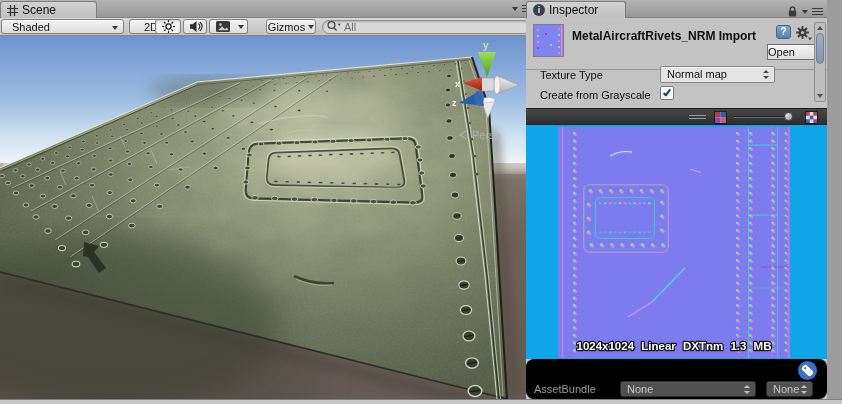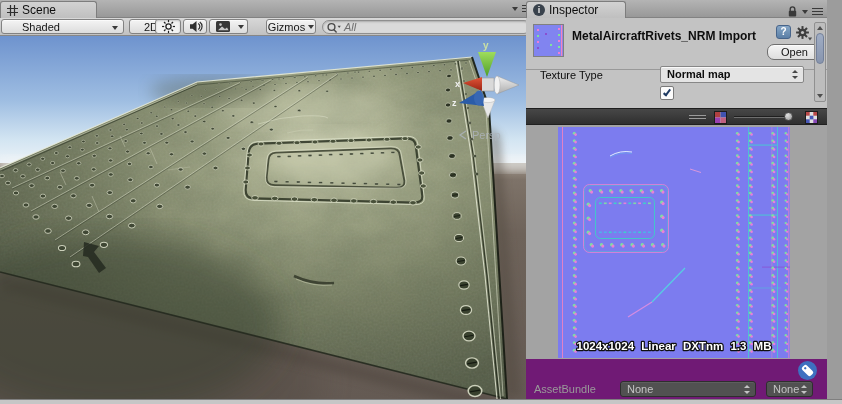--- a/index.html
+++ b/index.html
@@ -22,46 +22,46 @@
   .tab-label{font-size:12px;color:#0e0e0e;}
   .panel-controls{position:absolute;right:4px;top:5px;display:flex;align-items:center;gap:4px;}
   .caret{width:0;height:0;border-left:3.5px solid transparent;border-right:3.5px solid transparent;border-top:4px solid #3A3A3A;}
   .burger{width:11px;height:7px;background:repeating-linear-gradient(to bottom,#3A3A3A 0 1px,transparent 1px 3px);}
 
   
   .scene-toolbar{position:absolute;left:0;top:18px;width:537px;height:18px;background:linear-gradient(#D8D8D8,#C1C1C1);border-bottom:1px solid #878787;}
   .tbtn{position:absolute;top:1px;height:15px;border:1px solid #828282;border-radius:3px;background:linear-gradient(#F4F4F4,#DCDCDC);
     display:flex;align-items:center;justify-content:center;gap:3px;font-size:11px;color:#141414;box-shadow:inset 0 1px 0 rgba(255,255,255,.6);}
   .tbtn.pressed{background:#F2F2F2;box-shadow:inset 0 1px 2px rgba(0,0,0,.18);}
-  .btn-shaded{left:1px;width:123px;justify-content:flex-start;padding-left:20px;}
+  .btn-shaded{left:1px;width:123px;justify-content:flex-start;padding-left:10px;}
   .btn-shaded .caret{position:absolute;right:5px;top:6px;}
   .btn-2d{left:129px;width:44px;}
   .btn-light{left:155px;width:26px;}
   .btn-audio{left:183px;width:24px;}
   .btn-fx{left:209px;width:27px;border-radius:3px 0 0 3px;}
   .btn-fx-dd{left:235px;width:13px;border-radius:0 3px 3px 0;border-left:none;}
   .btn-gizmos{left:266px;width:50px;}
   .search-field{position:absolute;left:322px;top:2px;width:209px;height:14px;border:1px solid #8F8F8F;border-radius:8px;
-    background:#DADADA;box-shadow:inset 0 1px 2px rgba(0,0,0,.22);display:flex;align-items:flex-start;padding-left:3px;font-style:italic;}
+    background:#DADADA;box-shadow:inset 0 1px 2px rgba(0,0,0,.22);display:flex;align-items:flex-end;padding-left:3px;}
   .search-text{color:#6F6F6F;font-size:11px;margin-left:2px;}
 
   
   .viewport{position:absolute;left:0;top:36px;width:537px;height:363px;overflow:hidden;background:#87A6D4;}
 
   
   .insp-light{position:absolute;left:0;top:18px;width:301px;height:90px;background:#C3C3C3;}
   .insp-header{position:absolute;left:0;top:0;width:301px;height:52px;border-bottom:1px solid #999;}
   .thumb{position:absolute;left:7px;top:6px;width:31px;height:33px;border:1px solid #808080;}
   .insp-title{position:absolute;left:46px;top:11px;width:198px;overflow:hidden;white-space:nowrap;font-weight:bold;font-size:12px;color:#0d0d0d;}
   .help-btn{position:absolute;left:250px;top:7px;width:15px;height:14px;border-radius:3px;background:linear-gradient(#86A6C6,#5B7FA6);border:1px solid #47648A;}
   .help-btn::after{content:"?";position:absolute;left:0;right:0;top:0;bottom:0;color:#fff;font-weight:bold;font-size:10px;text-align:center;line-height:12px;}
   .gear-btn{position:absolute;left:269px;top:7px;width:15px;height:15px;}
   .gear-btn .caret{position:absolute;right:-3px;bottom:-1px;border-top-color:#4a4a4a;transform:scale(.7);}
-  .open-btn{position:absolute;left:241px;top:26px;width:55px;height:16px;border:1px solid #6F6F6F;border-radius:7px;
-    background:linear-gradient(#F5F5F5,#DEDEDE);font-size:11px;text-align:center;line-height:14px;color:#111;box-shadow:inset 0 1px 0 rgba(255,255,255,.7);}
+  .open-btn{position:absolute;left:241px;top:26px;width:55px;height:16px;border:1px solid #6F6F6F;border-radius:0;
+    background:linear-gradient(#F5F5F5,#DEDEDE);font-size:11px;line-height:14px;color:#111;box-shadow:inset 0 1px 0 rgba(255,255,255,.7);}
   .scrollbar{position:absolute;left:288px;top:4px;width:12px;height:80px;background:#BDBDBD;border:1px solid #909090;border-radius:2px;}
   .sb-up{position:absolute;left:2px;top:3px;width:0;height:0;border-left:3.5px solid transparent;border-right:3.5px solid transparent;border-bottom:4px solid #4e4e4e;}
   .sb-dn{position:absolute;left:2px;bottom:3px;width:0;height:0;border-left:3.5px solid transparent;border-right:3.5px solid transparent;border-top:4px solid #4e4e4e;}
   .sb-thumb{position:absolute;left:1px;top:10px;width:8px;height:31px;background:linear-gradient(#A0ADC4,#8895AE);border:1px solid #73809A;border-radius:4px;}
   .field-label{position:absolute;font-size:11px;color:#0e0e0e;white-space:nowrap;}
   .dropdown{position:absolute;height:17px;background:#E4E4E4;border:1px solid #878787;border-radius:2px;
     font-size:11px;line-height:15px;padding-left:6px;color:#0e0e0e;box-shadow:inset 0 1px 0 rgba(255,255,255,.8);}
   .pop{position:absolute;right:4px;top:50%;margin-top:-4.5px;width:7px;height:9px;}
   .pop i{position:absolute;left:0;width:0;height:0;border-left:3.5px solid transparent;border-right:3.5px solid transparent;}
   .pop .up{top:0;border-bottom:3.5px solid #474747;}
@@ -72,24 +72,24 @@
   .checkmark{position:absolute;left:4px;top:1px;width:4px;height:8px;border-right:2px solid #1F3B63;border-bottom:2px solid #1F3B63;transform:rotate(38deg);}
 
   .preview-header{position:absolute;left:0;top:108px;width:301px;height:17px;background:linear-gradient(#474747,#2F2F2F);border-top:1px solid #1E1E1E;border-bottom:1px solid #202020;}
   .ph-title{position:absolute;left:4px;top:2px;width:156px;overflow:hidden;white-space:nowrap;font-weight:bold;font-size:11px;color:#D8D8D8;}
   .ph-handle{position:absolute;left:163px;top:6px;width:17px;height:4px;border-top:1px solid #9A9A9A;border-bottom:1px solid #9A9A9A;}
   .ph-rgb{position:absolute;left:188px;top:2px;width:13px;height:13px;border:1px solid #1c1c1c;}
   .ph-slider{position:absolute;left:208px;top:7px;width:58px;height:2px;background:#1F1F1F;border-bottom:1px solid #6E6E6E;}
   .ph-knob{position:absolute;left:50px;top:-4px;width:9px;height:9px;border-radius:50%;border:1px solid #4f4f4f;background:radial-gradient(circle at 35% 30%,#E0E0E0,#939393);}
   .ph-alpha{position:absolute;left:279px;top:2px;width:13px;height:13px;border:1px solid #1c1c1c;}
 
-  .preview-area{position:absolute;left:0;top:125px;width:301px;height:234px;background:#a3a3a3;}
+  .preview-area{position:absolute;left:0;top:125px;width:301px;height:234px;background:#0ea5e9;}
   #nm-caption{word-spacing:4px;}
 
-  .insp-lower{position:absolute;left:0;top:359px;width:301px;height:40px;background:#701a75;}
+  .insp-lower{position:absolute;left:0;top:359px;width:301px;height:40px;background:#000000;border-radius:8px;}
   .tag-btn{position:absolute;left:272px;top:2px;width:19px;height:19px;border-radius:50%;background:#3E70C0;}
   .ab-label{position:absolute;left:8px;top:24px;color:#9A9A9A;font-size:11px;}
   .dd-dark{position:absolute;top:22px;height:16px;background:#515151;border:1px solid #2E2E2E;border-radius:3px;
     color:#C4C4C4;font-size:11px;line-height:14px;padding-left:6px;box-shadow:inset 0 1px 0 rgba(255,255,255,.08);}
   .dd-bundle{left:94px;width:136px;}
   .dd-variant{left:240px;width:47px;}
 
   .info-icon{width:12px;height:12px;border-radius:50%;background:#39424C;position:relative;}
   .info-icon::after{content:"i";position:absolute;left:0;right:0;top:0;bottom:0;color:#EDEDED;font-weight:bold;font-size:9px;line-height:12px;text-align:center;}
 </style>
@@ -614,27 +614,28 @@
         <div class="open-btn">Open</div>
       </div>
 
       <div class="scrollbar">
         <span class="sb-up"></span>
         <div class="sb-thumb"></div>
         <span class="sb-dn"></span>
       </div>
 
       <div class="field-label" style="left:14px;top:51px;">Texture Type</div>
-      <div class="dropdown" style="left:134px;top:48px;width:144px;font-weight:bold;">
+      <div class="dropdown" style="left:134px;top:48px;width:115px;">
         <span>Normal map</span>
         <span class="pop">
             <i class="up"></i>
             <i class="dn"></i>
           </span>
       </div>
+      <div class="field-label" style="left:14px;top:71px;width:120px;overflow:hidden;">Create from Grayscale</div>
       <div class="checkbox">
         <span class="checkmark"></span>
       </div>
     </div>
 
     <div class="preview-header">
       <div class="ph-handle"></div>
       <svg class="ph-rgb" width="11" height="11">
         <rect width="11" height="11" fill="#D8D8D8"></rect>
         <rect width="5.5" height="5.5" fill="#B04040"></rect>

